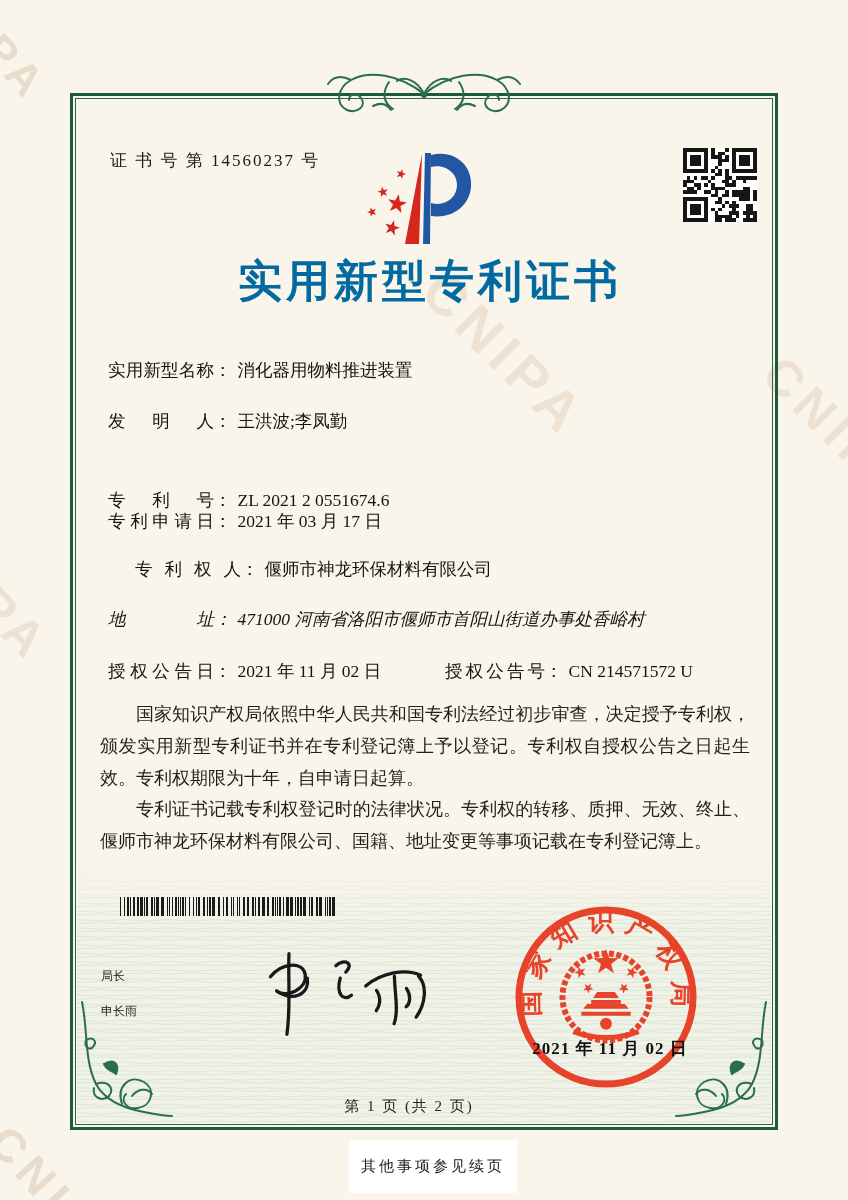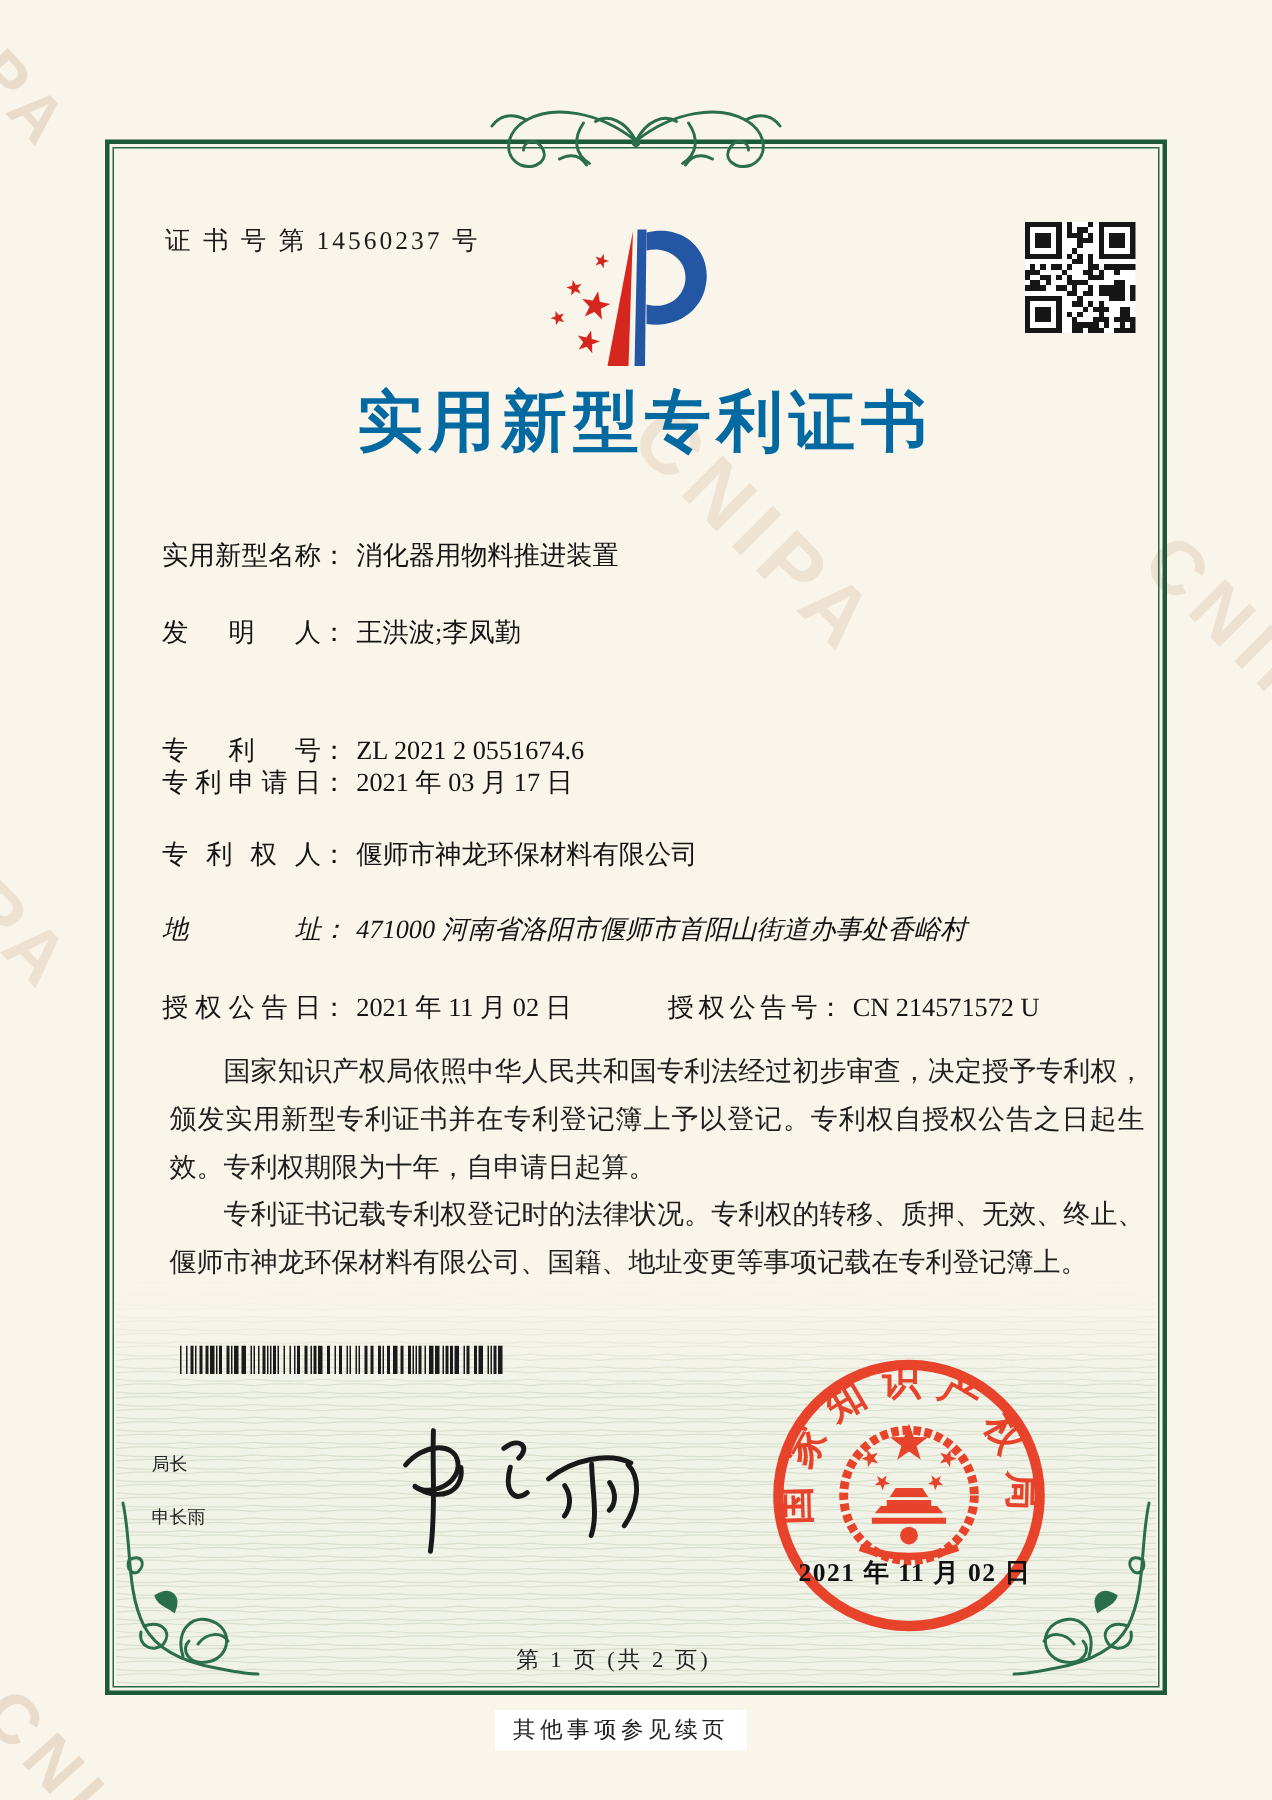--- a/index.html
+++ b/index.html
@@ -27,35 +27,35 @@
   .corner.br{transform:scaleX(-1);}
   
   .certno{position:absolute;left:110px;top:149px;font-size:17px;letter-spacing:2px;color:#1a1a1a;}
   .title{position:absolute;left:130px;top:252px;width:600px;text-align:center;
          font-size:44px;font-weight:700;letter-spacing:4px;color:#0369a1;}
   .frow{position:absolute;left:108px;width:660px;height:24px;font-size:17.5px;color:#141414;}
   .flabel{display:inline-block;width:106px;text-align:justify;text-align-last:justify;vertical-align:top;}
   .fval{margin-left:6px;}
   .fpair2{position:absolute;left:337px;top:0;white-space:nowrap;}
   .fpair2 .flabel{width:100px;}
-  .paras{position:absolute;left:113px;top:699px;width:650px;font-size:18px;line-height:31.8px;
+  .paras{position:absolute;left:100px;top:699px;width:650px;font-size:18px;line-height:31.8px;
          text-align:justify;color:#1f1f1f;}
   .paras p{margin:0;text-indent:2em;}
   .barcode{position:absolute;left:120px;top:897px;}
   .signer{position:absolute;left:101px;font-size:12px;
           font-family:"Liberation Sans","DejaVu Sans",sans-serif;color:#222;}
   .signer.t1{top:968px;}
   .signer.t2{top:1003px;}
   .signature{position:absolute;left:253px;top:945px;transform:rotate(-2deg);}
   .seal{position:absolute;left:512px;top:903px;opacity:.93;}
   .sealdate{position:absolute;left:520px;top:1037px;width:180px;text-align:center;
             font-size:17px;font-weight:600;letter-spacing:1px;color:#111;}
   .pagefooter{position:absolute;left:109px;top:1097px;width:600px;text-align:center;
             font-size:15px;letter-spacing:2px;color:#222;}
-  .notebox{position:absolute;left:330px;top:1140px;background:#ffffff;padding:4px 12px;
+  .notebox{position:absolute;left:349px;top:1140px;background:#ffffff;padding:17px 12px;
             font-size:15px;letter-spacing:3px;color:#222;}
   .qr{position:absolute;left:683px;top:148px;}
   .logo{position:absolute;left:360px;top:145px;}
 </style>
 </head>
 <body>
 
 <div id="page">
 
   <div class="wm wm1">CNIPA</div>
@@ -431,21 +431,21 @@
   </div>
   <div class="frow" style="top:409px;">
     <span class="flabel">发明人</span><span>：</span><span class="fval">王洪波;李凤勤</span>
   </div>
   <div class="frow" style="top:460px;margin-top:28px;">
     <span class="flabel">专利号</span><span>：</span><span class="fval">ZL 2021 2 0551674.6</span>
   </div>
   <div class="frow" style="top:509px;">
     <span class="flabel">专利申请日</span><span>：</span><span class="fval">2021 年 03 月 17 日</span>
   </div>
-  <div class="frow" style="top:557px;">
+  <div class="frow" style="top:557px;margin-left:27px;">
     <span class="flabel">专利权人</span><span>：</span><span class="fval">偃师市神龙环保材料有限公司</span>
   </div>
   <div class="frow" style="top:607px;font-style:italic;">
     <span class="flabel">地址</span><span>：</span><span class="fval">471000 河南省洛阳市偃师市首阳山街道办事处香峪村</span>
   </div>
   <div class="frow" style="top:659px;">
     <span class="flabel">授权公告日</span><span>：</span><span class="fval">2021 年 11 月 02 日</span>
     <span class="fpair2">
       <span class="flabel">授权公告号</span><span>：</span><span class="fval">CN 214571572 U</span>
     </span>

